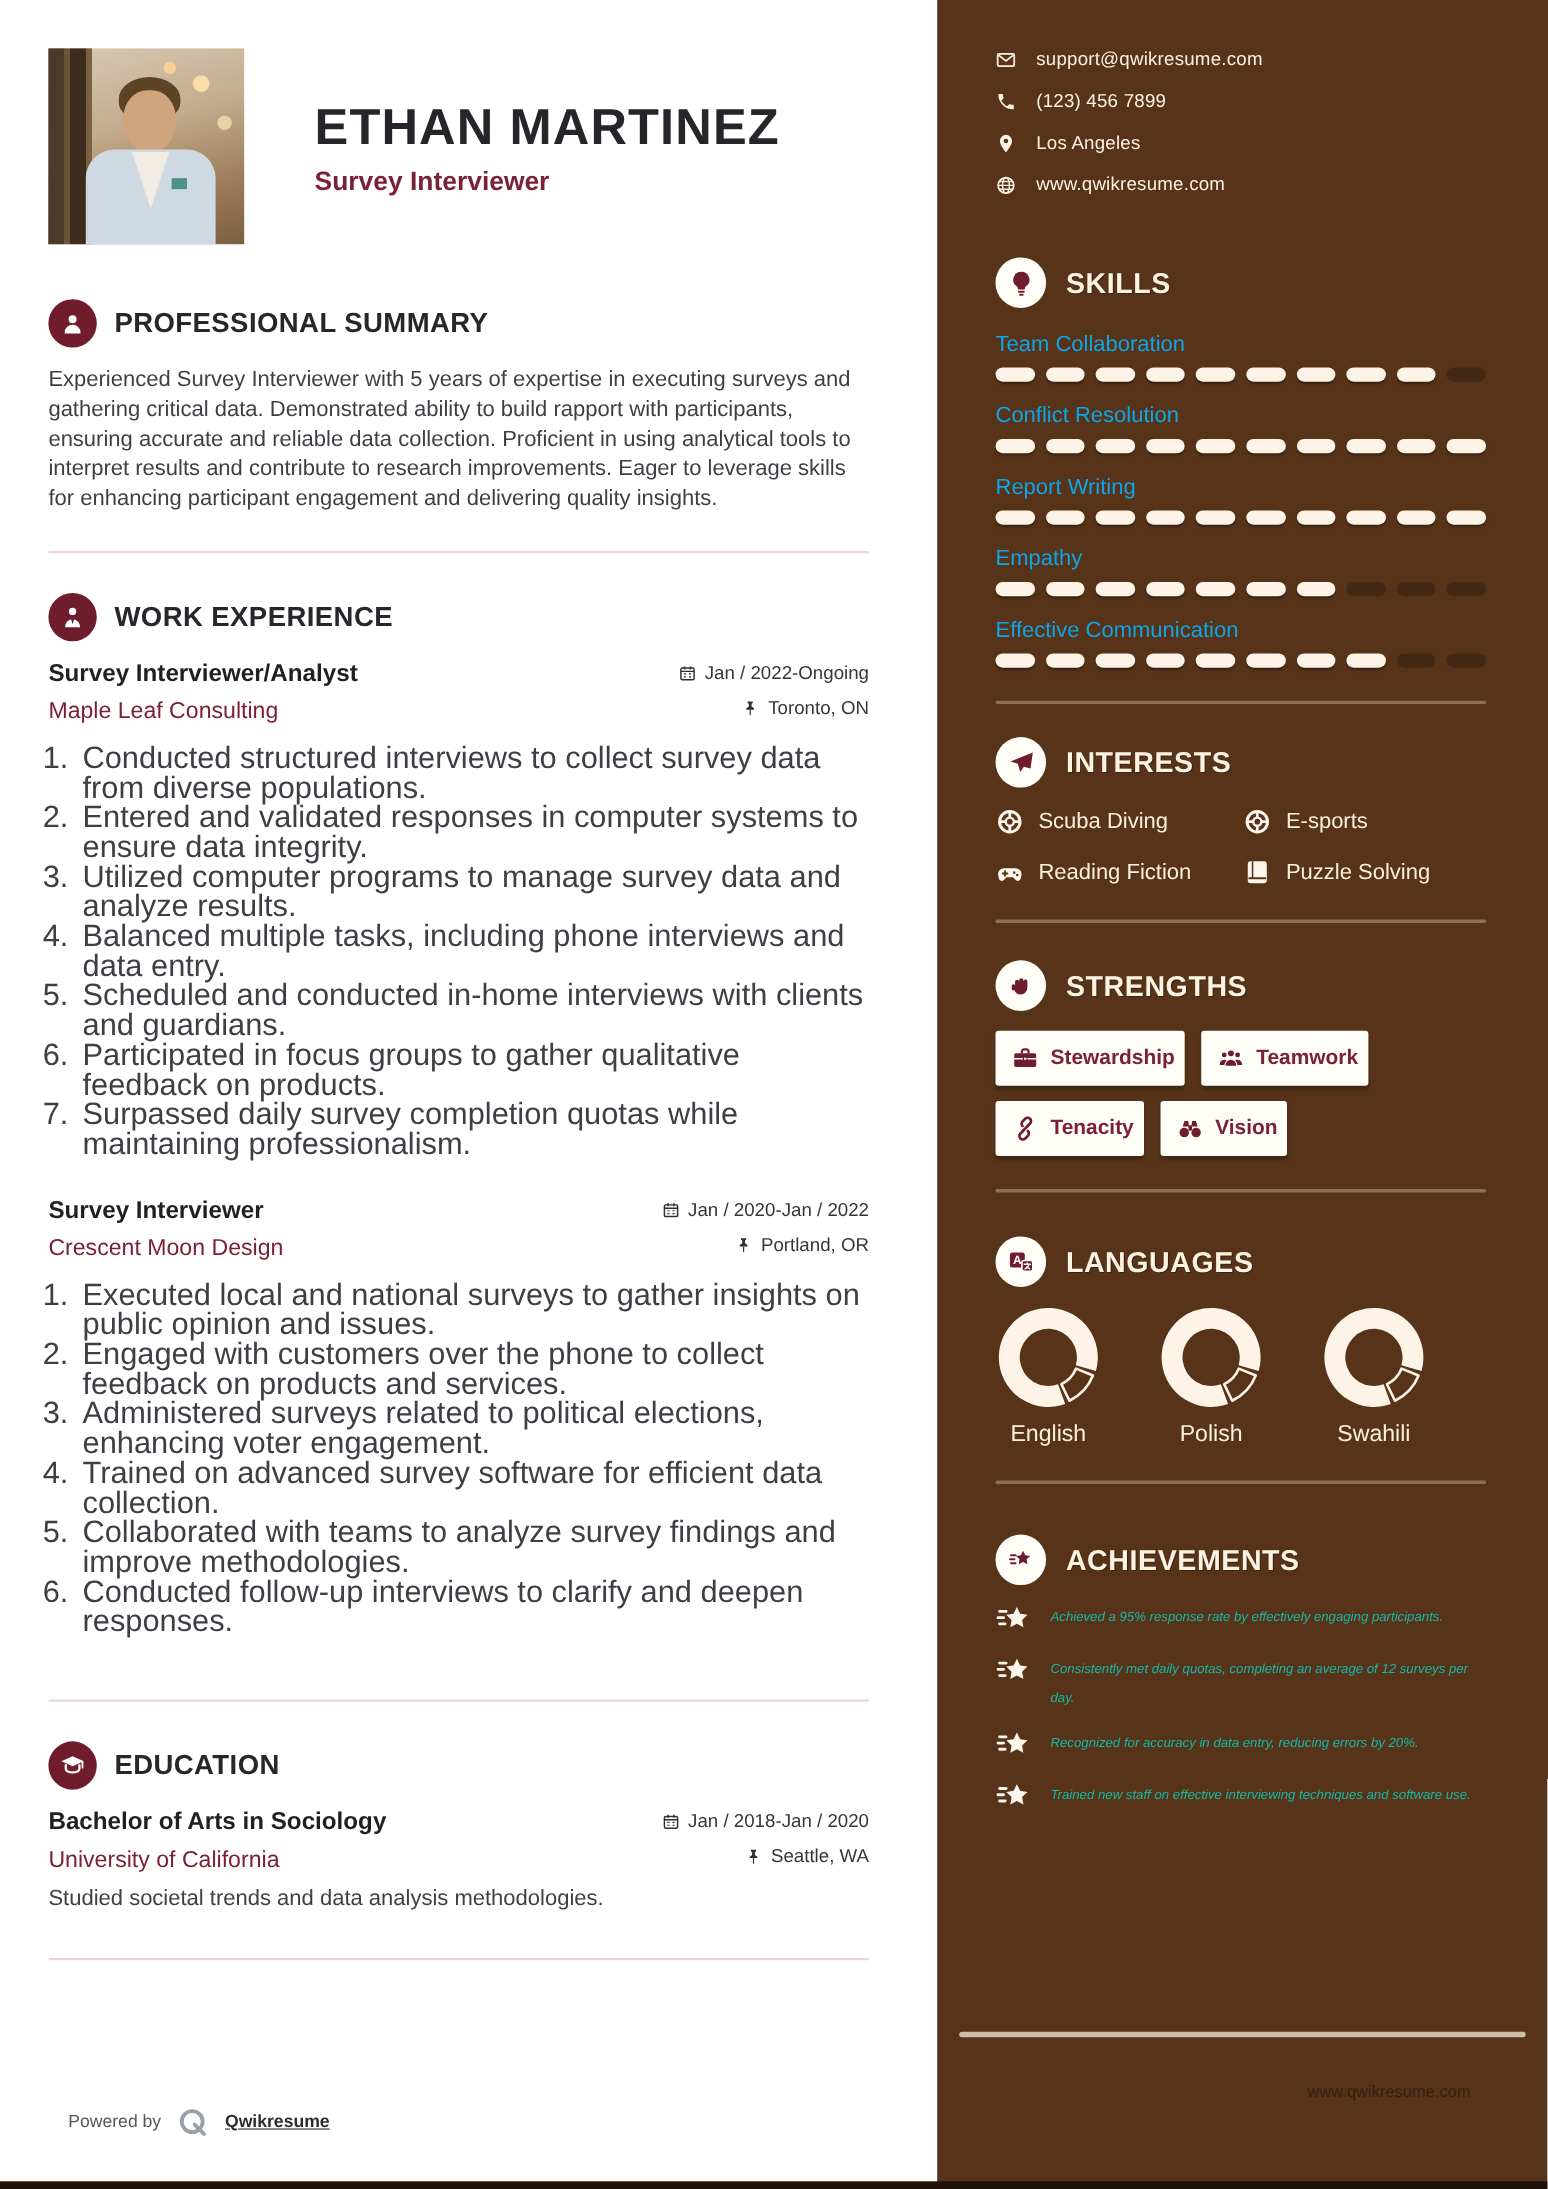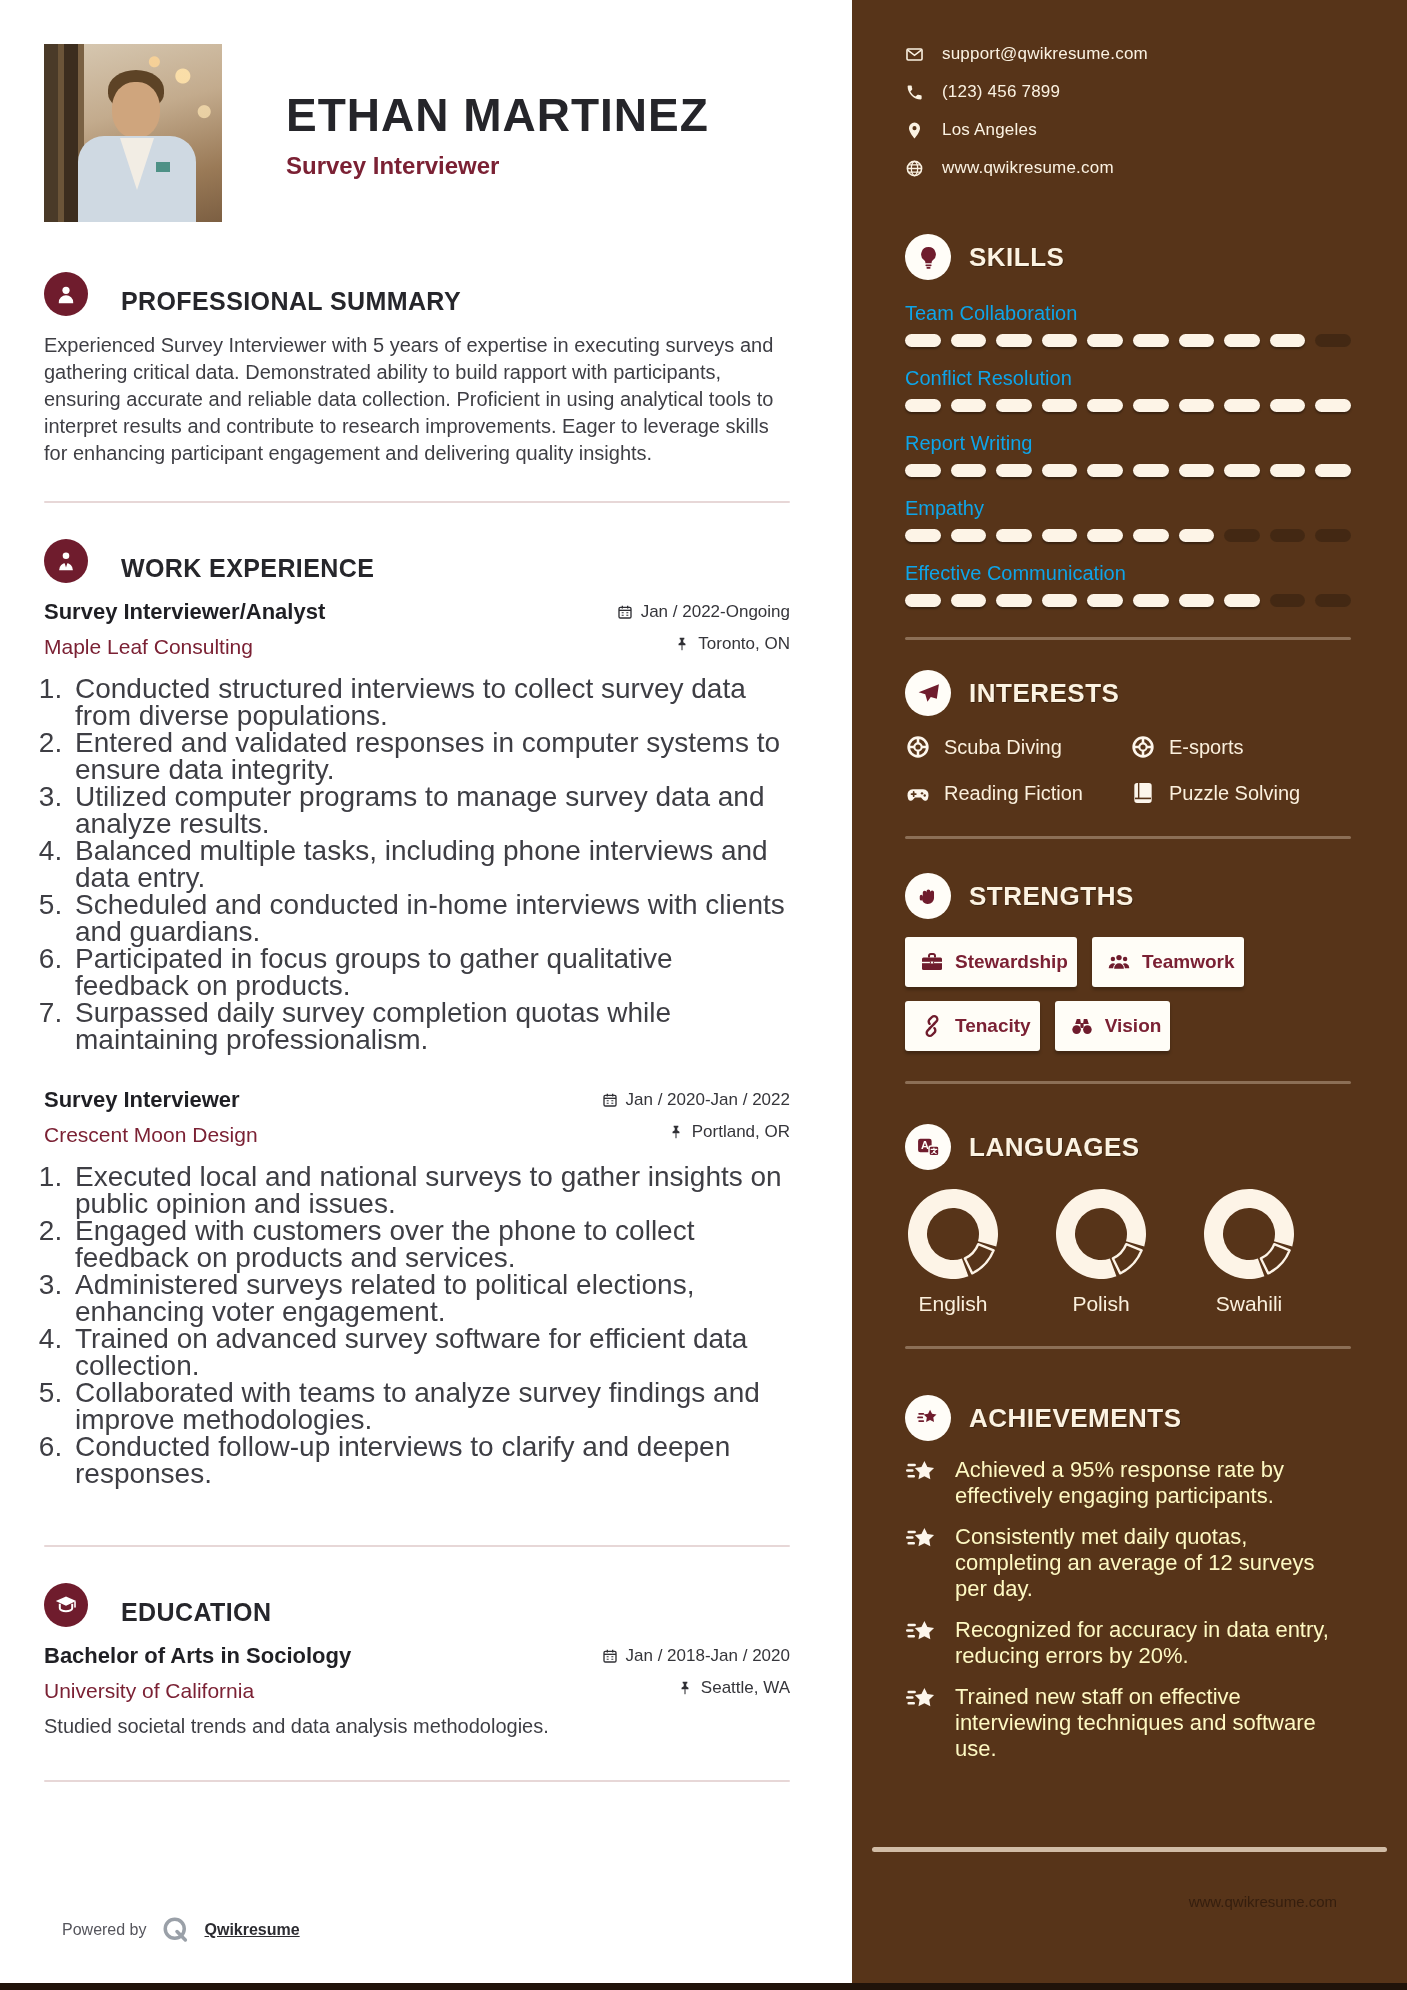--- a/index.html
+++ b/index.html
@@ -29,21 +29,21 @@
       linear-gradient(165deg,#d8cab4 0%,#c3ab8d 40%,#9a7a57 75%,#7c5f42 100%);}
   .ph-hair{position:absolute;left:64px;top:26px;width:56px;height:40px;border-radius:50% 50% 42% 42%;background:#5d4326;}
   .ph-head{position:absolute;left:68px;top:38px;width:48px;height:56px;border-radius:46%;background:#cfa57d;}
   .ph-body{position:absolute;left:34px;top:92px;width:118px;height:90px;border-radius:26px 26px 0 0;background:#cfd9e2;}
   .ph-shirt{position:absolute;left:76px;top:94px;width:34px;height:52px;background:#f2ede4;clip-path:polygon(50% 0,0 0,50% 100%,100% 0);}
   .ph-pocket{position:absolute;left:112px;top:118px;width:14px;height:10px;background:#4e9186;}
   .name-block{margin:44px 0 0 64px;}
   .name{font-size:46px;font-weight:700;letter-spacing:1px;color:#25252a;}
   .title{margin-top:10px;font-size:24px;font-weight:700;color:var(--maroon);}
 
-  .sec-head{display:flex;align-items:flex-end;gap:33px;}
+  .sec-head{display:flex;align-items:center;gap:16px;}
   .sec-head .badge{width:44px;height:44px;border-radius:50%;background:var(--maroonDark);color:#fff;
     display:flex;align-items:center;justify-content:center;flex:0 0 auto;}
   .sec-head .badge .icn{width:24px;height:24px;}
   .sec-head h2{font-size:25px;font-weight:700;color:var(--ink);letter-spacing:.4px;}
 
   .summary-sec{margin-top:50px;}
   .summary-text{margin-top:16px;font-size:20px;line-height:27px;color:var(--body);}
 
   .divider{height:2px;background:var(--divLeft);border-radius:2px;}
   .div-1{margin-top:34px;}
@@ -106,21 +106,21 @@
   .lang-sec{margin-top:40px;}
   .lang-row{margin-top:16px;display:flex;}
   .lang{width:148px;display:flex;flex-direction:column;align-items:flex-start;}
   .donut{width:96px;height:96px;}
   .lang-label{width:96px;text-align:center;margin-top:10px;font-size:21px;color:#fbf0dd;}
 
   .ach-sec{margin-top:46px;}
   .ach-list{margin-top:16px;display:flex;flex-direction:column;gap:15px;}
   .ach{display:flex;gap:16px;}
   .ach .icn{width:34px;height:34px;color:#fdf6ec;flex:0 0 auto;margin-top:-2px;}
-  .ach-text{font-size:22px;line-height:26px;color:#fef9c3;}
+  .ach-text{font-size:12px;line-height:26px;color:#14b8a6;font-style:italic;}
 
   .side-bottom-div{position:absolute;left:20px;right:20px;bottom:138px;height:5px;border-radius:3px;
     background:rgba(249,234,214,.75);}
   .site-note{position:absolute;right:70px;bottom:80px;font-size:15px;color:rgba(25,12,5,.55);}
 
   .icn svg{width:100%;height:100%;display:block;}
 </style>
 </head>
 <body>
 

